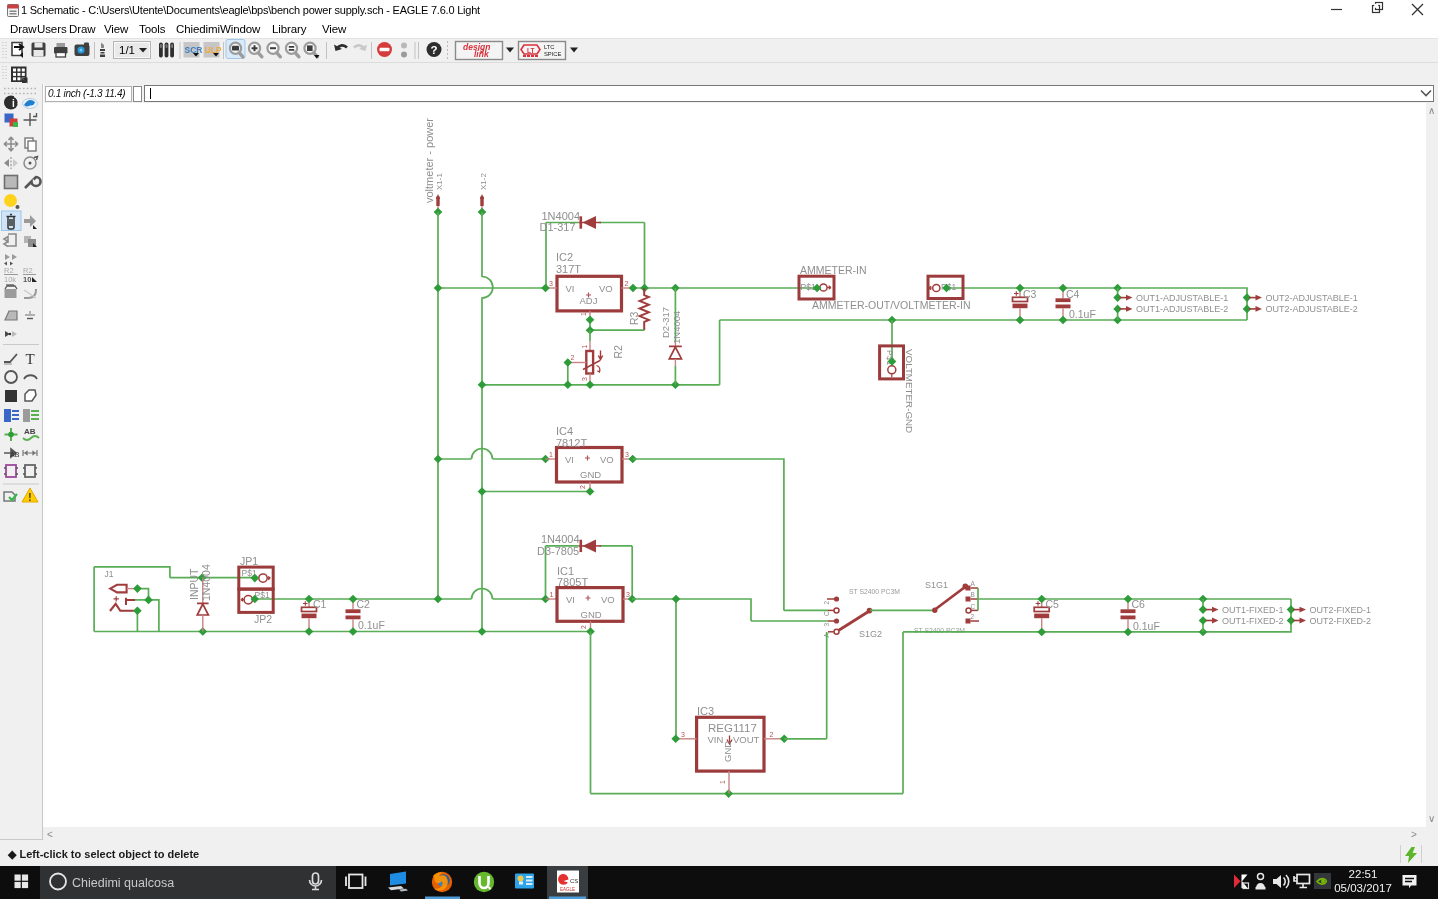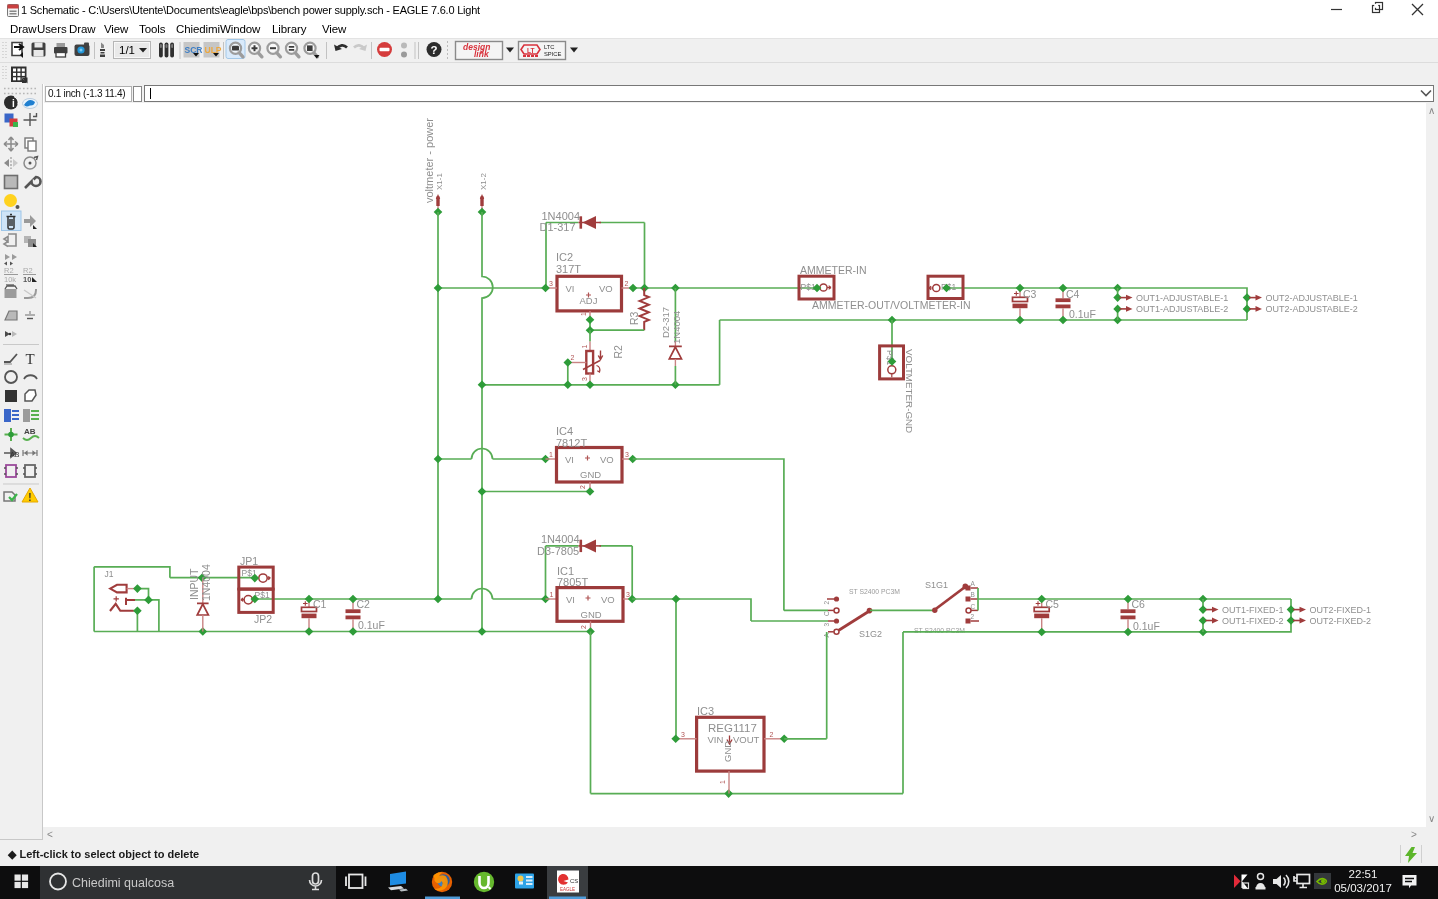--- a/index.html
+++ b/index.html
@@ -5,21 +5,21 @@
 html,body{margin:0;padding:0;}
 body{width:1438px;height:899px;position:relative;overflow:hidden;font-family:"Liberation Sans",sans-serif;background:#fff;}
 .abs{position:absolute;}
 #titlebar{left:0;top:0;width:1438px;height:20px;background:#fff;}
 #titletext{left:21px;top:4px;font-size:11px;letter-spacing:-0.22px;color:#000;}
 #menubar{left:0;top:20px;width:1438px;height:18px;background:#fff;}
 .menuitem{position:absolute;top:3px;font-size:11.5px;letter-spacing:-0.1px;color:#000;}
 #toolbar1{left:0;top:38px;width:1438px;height:24px;background:#f0f0f0;border-top:1px solid #e3e3e3;box-sizing:border-box;}
 #toolbar2{left:0;top:62px;width:1438px;height:22px;background:#f0f0f0;border-top:1px solid #dcdcdc;box-sizing:border-box;}
 #cmdrow{left:44px;top:84px;width:1394px;height:19px;background:#f0f0f0;}
-#coordbox{left:45px;top:86px;width:83px;height:14px;background:#fff;border:1px solid #b0b0b0;font-size:10px;letter-spacing:-0.3px;color:#111;padding-left:2px;line-height:13px;}
+#coordbox{left:45px;top:86px;width:83px;height:14px;background:#fff;border:1px solid #b0b0b0;font-size:10px;letter-spacing:-0.3px;color:#111;padding-left:2px;line-height:13px;font-style:italic;}
 #minibox{left:133px;top:86px;width:7px;height:14px;background:#fff;border:1px solid #888;}
 #cmdinput{left:144px;top:85px;width:1288px;height:15px;background:#fff;border:1px solid #777;}
 #cursor{left:150px;top:88px;width:1px;height:11px;background:#000;}
 #palette{left:0;top:84px;width:43px;height:756px;background:#f0f0f0;border-right:1px solid #c8c8c8;border-bottom:1px solid #c8c8c8;box-sizing:border-box;z-index:3;}
 #canvas{left:43px;top:103px;width:1383px;height:724px;background:#fff;}
 #vscroll{left:1426px;top:103px;width:12px;height:724px;background:#f0f0f0;}
 #hscroll{left:0px;top:827px;width:1438px;height:16px;background:#f0f0f0;}
 #statusbar{left:0;top:843px;width:1438px;height:23px;background:#f0f0f0;font-size:11px;padding-left:24px;}
 #statustext{left:8px;top:5px;color:#1a1a1a;font-weight:bold;font-size:11px;}
 #taskbar{left:0;top:866px;width:1146px;height:33px;background:#060606;}

